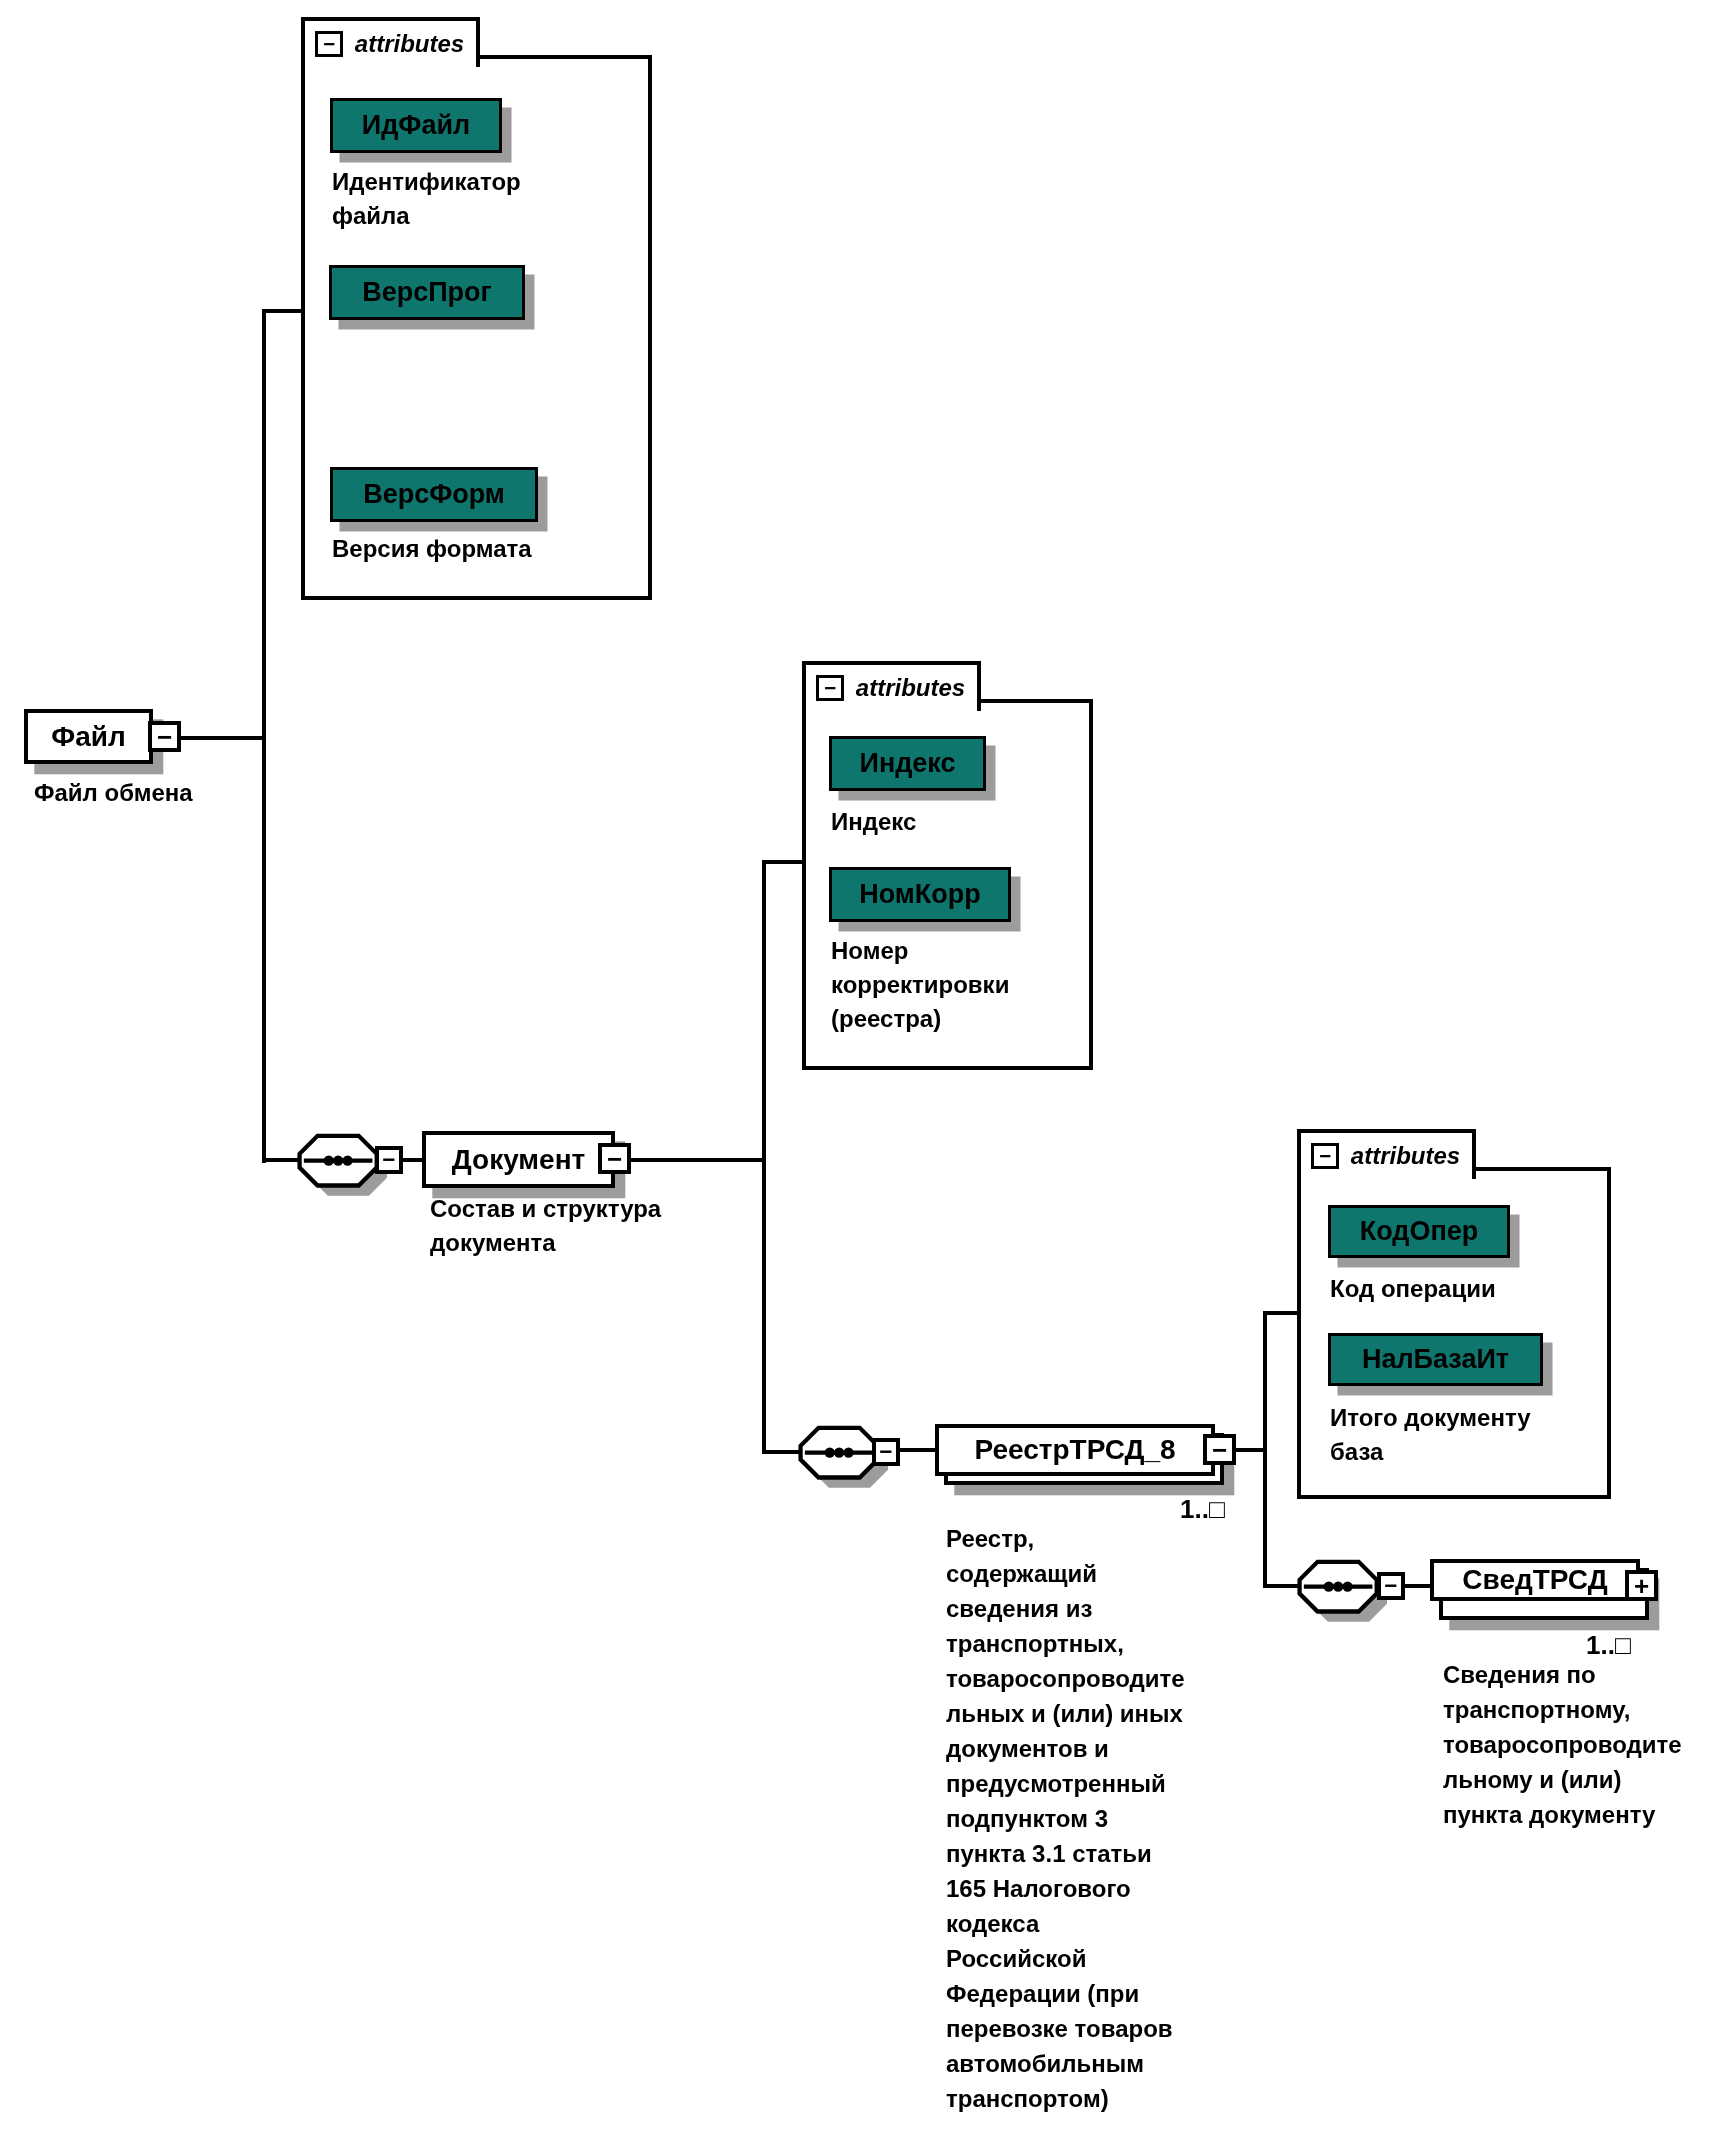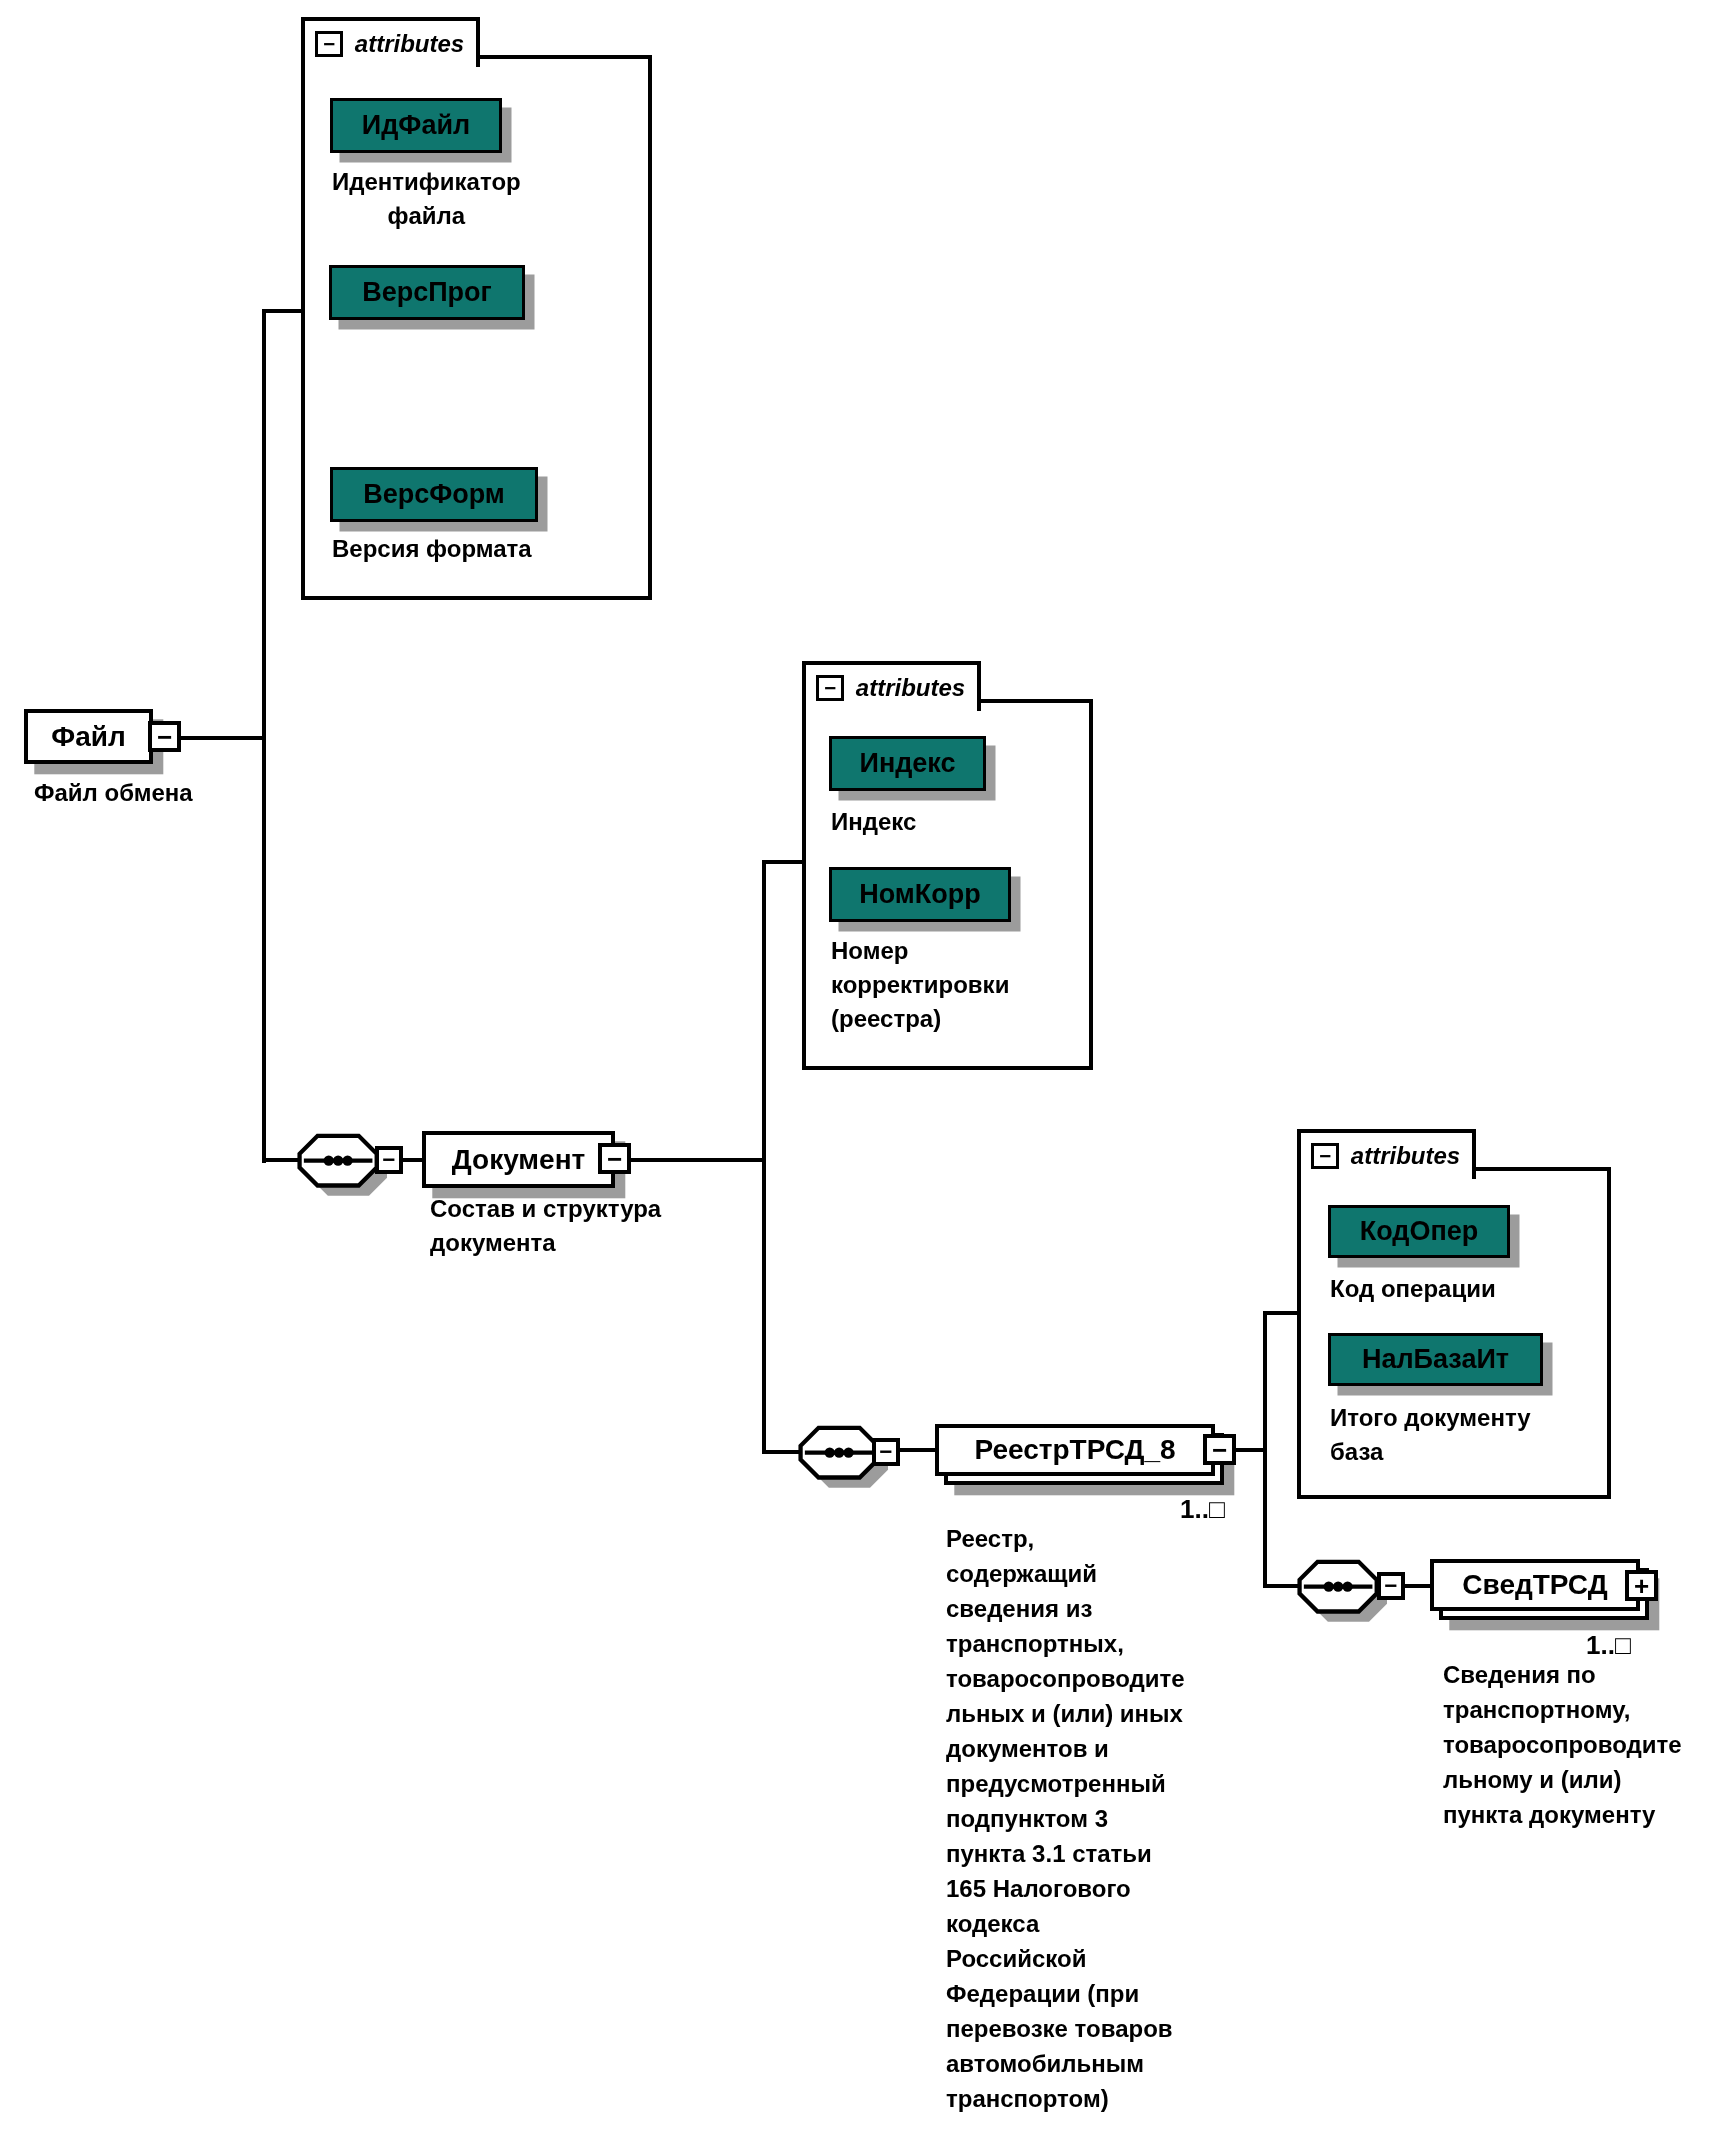--- a/index.html
+++ b/index.html
@@ -73,21 +73,21 @@
   <div class="ann" style="left:34px; top:776px;">Файл обмена</div>
 
   <div class="attr-main" style="left:301px; top:55px; width:351px; height:545px;"></div>
   <div class="attr-tab" style="left:301px; top:17px; width:179px; height:50px;">
     <span class="tsq">−</span>
     <span>attributes</span>
   </div>
   <div class="abox" style="left:330px; top:98px; width:172px; height:55px;">
     <span>ИдФайл</span>
   </div>
-  <div class="ann" style="left:332px; top:165px;text-align:center;">Идентификатор
+  <div class="ann" style="left:332px; top:165px;">Идентификатор
 файла</div>
   <div class="abox" style="left:329px; top:265px; width:196px; height:55px;">
     <span>ВерсПрог</span>
   </div>
   <div class="abox" style="left:330px; top:467px; width:208px; height:55px;">
     <span>ВерсФорм</span>
   </div>
   <div class="ann" style="left:332px; top:532px;">Версия формата</div>
 
   <svg class="seq" style="left:297px; top:1133px;" width="96" height="69" xmlns="http://www.w3.org/2000/svg" viewBox="0 0 112 80">
@@ -176,21 +176,21 @@
     <path d="M36 15 H84 L105 36 V52 L84 73 H36 L15 52 V36 Z" fill="#9c9c9c" stroke="none"></path>
     <path d="M24 3 H72 L93 24 V40 L72 61 H24 L3 40 V24 Z" fill="#ffffff" stroke="#000" stroke-width="5"></path>
     <line x1="8" y1="32" x2="88" y2="32" stroke="#000" stroke-width="5"></line>
     <circle cx="37" cy="32" r="6" fill="#000"></circle>
       <circle cx="48" cy="32" r="6" fill="#000"></circle>
       <circle cx="59" cy="32" r="6" fill="#000"></circle>
   </svg>
   <div class="seqsq" style="left:1377px; top:1572px;">−</div>
 
   <div class="ghost" style="left:1439px; top:1568px; width:210px; height:52px;"></div>
-  <div class="ebox noshadow" style="left:1430px; top:1559px; width:210px; height:52px;">
+  <div class="ebox noshadow" style="left:1430px; top:1559px; width:210px; height:42px;">
     <span>СведТРСД</span>
   </div>
   <div class="exp" style="left:1625px; top:1570px;">+</div>
   <div class="card" style="left:1586px; top:1630px;">1..□</div>
   <div class="ann tight" style="left:1443px; top:1657px;">Сведения по
 транспортному,
 товаросопроводите
 льному и (или)
 пункта документу</div>
 

